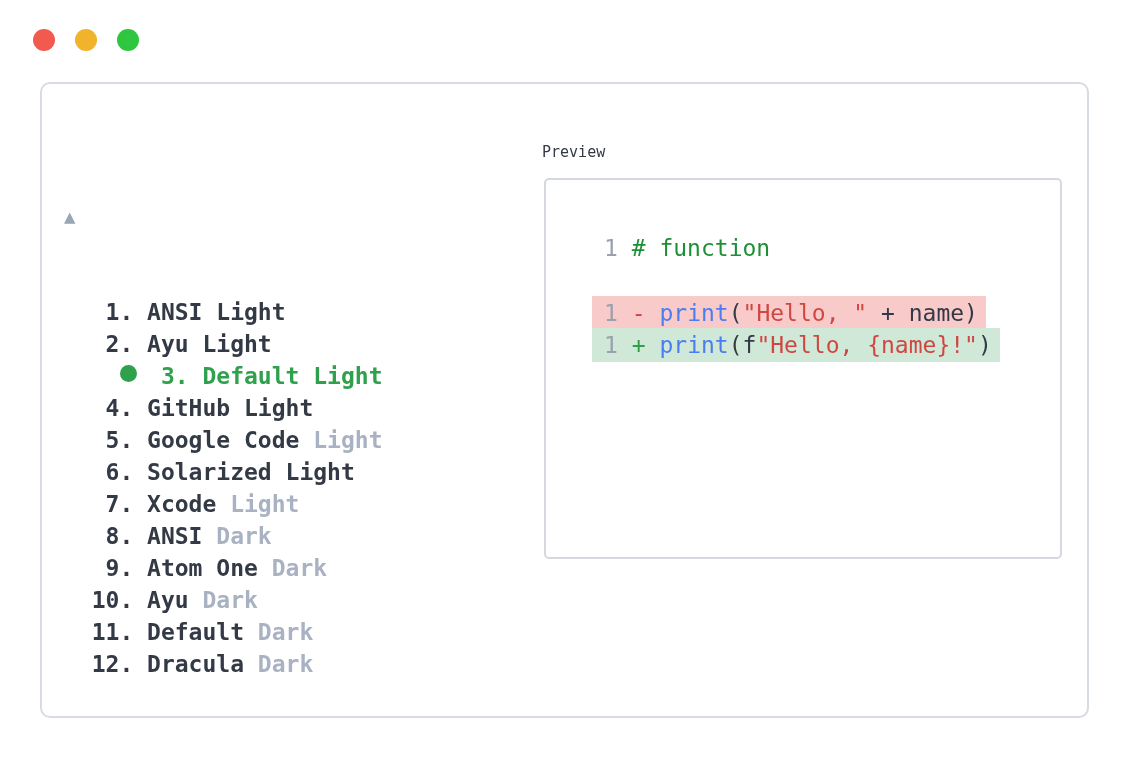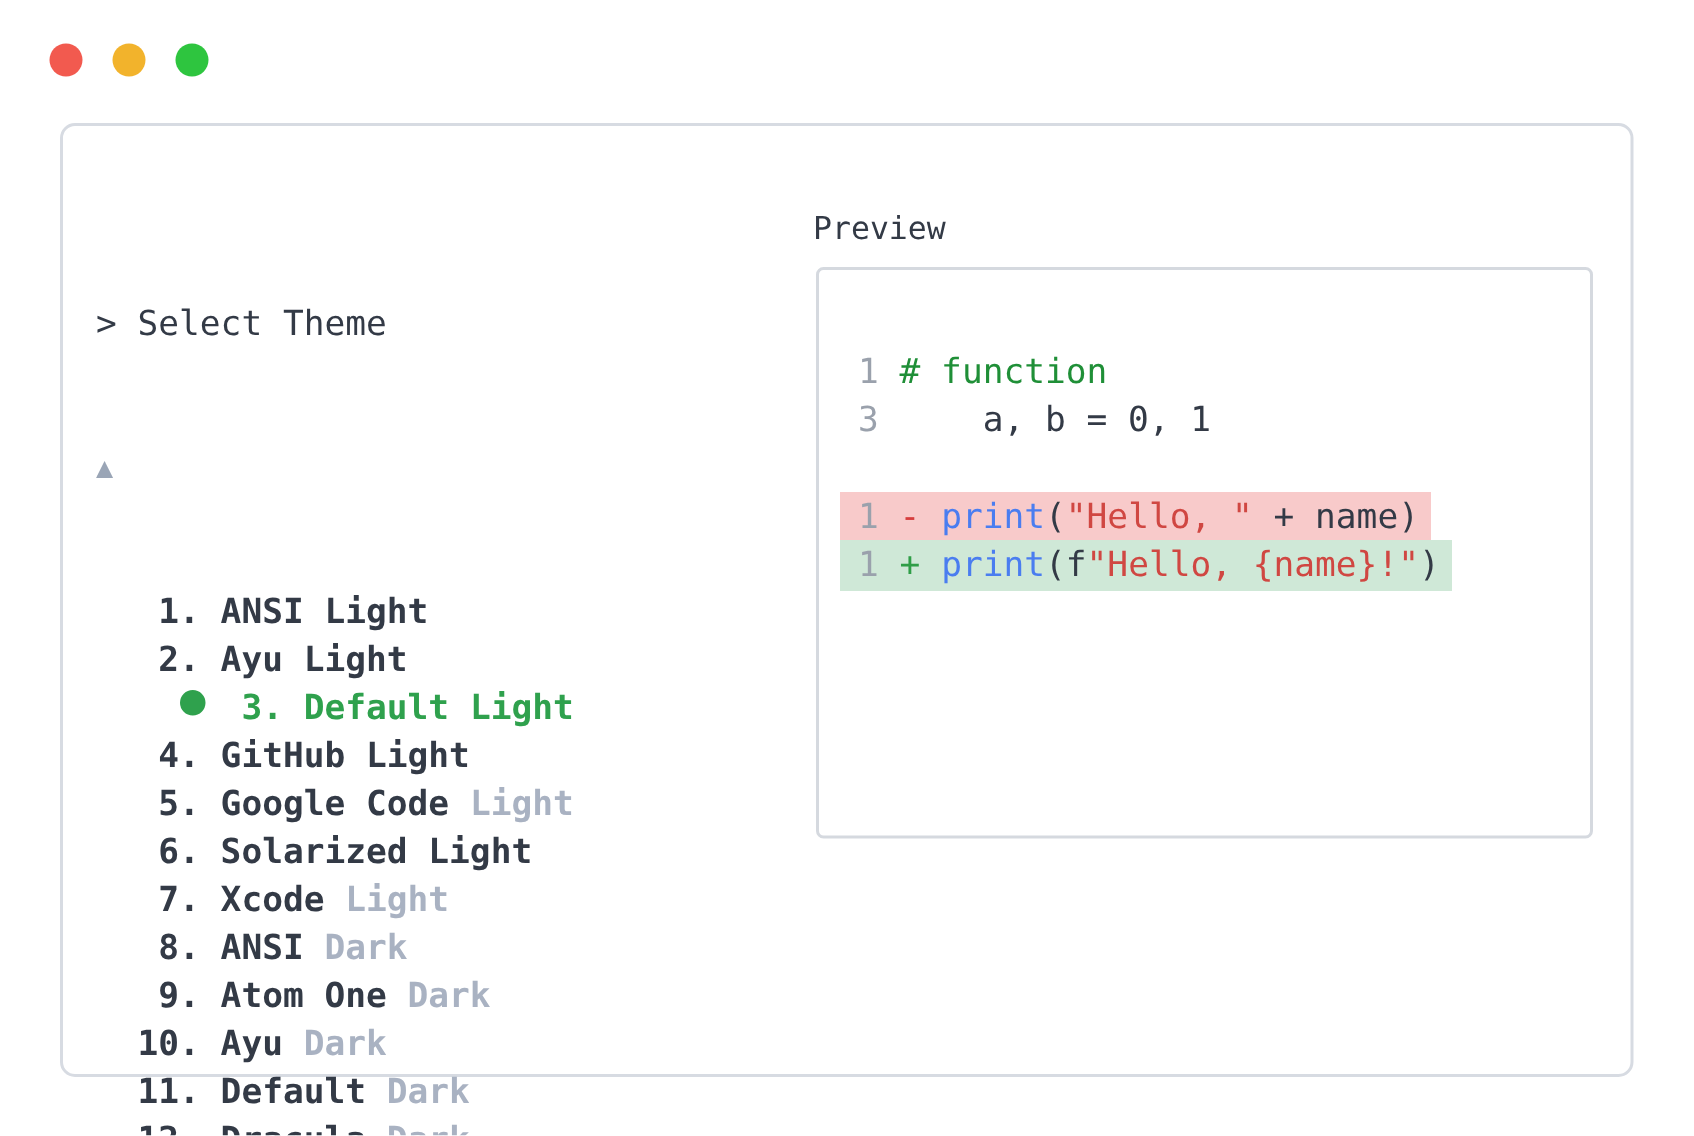--- a/index.html
+++ b/index.html
@@ -17,25 +17,25 @@
   .row{height:32px;white-space:pre;}
   .scroll-up{color:var(--arrow-up-gray,#9aa5b6);font-size:19px;}
   
   .theme-item{height:32px;white-space:pre;color:var(--primary-text,#333a46);font-weight:bold;}
   .theme-item .bullet{display:inline-block;width:2ch;position:relative;}
   .theme-item .dot{position:absolute;left:1px;top:-19px;width:17px;height:17px;border-radius:50%;
                    background:var(--selected-green,#2fa14d);}
   .theme-item.selected{color:var(--selected-green,#2fa14d);text-align:right;}
   .theme-item .muted{color:var(--muted-text,#a9b2c2);}
   
-  .preview-title{position:absolute;left:500px;top:52px;height:32px;line-height:32px;font-size:21px;
+  .preview-title{position:absolute;left:500px;top:52px;height:32px;line-height:32px;font-size:15px;
                  color:var(--primary-text,#333a46);white-space:pre;}
   .preview-box{position:absolute;left:502px;top:94px;width:518px;height:381px;box-sizing:border-box;
                border:2px solid #d5d9df;border-radius:5px;background:#ffffff;overflow:hidden;}
-  .code{padding:52px 0 0 26px;font-size:23px;line-height:32px;color:var(--primary-text,#333a46);}
+  .code{padding:52px 0 0 26px;font-size:23px;line-height:32px;color:var(--primary-text,#333a46);margin-left:32px;}
   .cline{height:32px;line-height:32px;white-space:pre;}
   .ln{color:var(--line-number-gray,#9aa1ac);}
   .tok-comment{color:var(--comment-green,#1f8f37);}
   .tok-keyword{color:var(--keyword-blue,#4a7df0);}
   .tok-function{color:var(--function-red,#e0544e);}
   .tok-string{color:var(--string-red,#d04742);}
   .sign-minus{color:var(--diff-minus-red,#d63d3d);}
   .sign-plus{color:var(--diff-plus-green,#2f9e47);}
   .hl{display:inline-block;margin-left:-12px;padding:1px 8px 1px 12px;}
   .hl.removed{background:var(--diff-removed-bg,#f8caca);}
@@ -48,34 +48,32 @@
 
   <div class="traffic-lights" id="traffic-lights">
       <button class="tl" style="background: rgb(242, 90, 79);"></button>
       <button class="tl" style="background: rgb(242, 179, 44);"></button>
       <button class="tl" style="background: rgb(46, 197, 63);"></button>
     </div>
 
   <div class="window">
 
     <div class="left-pane">
-      <div class="row">&gt; Select Theme</div>
       <div class="row scroll-up"><span>▲</span></div>
       <div id="theme-list"><div class="theme-item"><span class="bullet"></span><span class="num"> 1. </span><span class="label">ANSI Light</span></div><div class="theme-item"><span class="bullet"></span><span class="num"> 2. </span><span class="label">Ayu Light</span></div><div class="theme-item selected"><span class="bullet"><span class="dot"></span></span><span class="num"> 3. </span><span class="label">Default Light</span></div><div class="theme-item"><span class="bullet"></span><span class="num"> 4. </span><span class="label">GitHub Light</span></div><div class="theme-item"><span class="bullet"></span><span class="num"> 5. </span><span class="label">Google Code</span><span class="muted"> Light</span></div><div class="theme-item"><span class="bullet"></span><span class="num"> 6. </span><span class="label">Solarized Light</span></div><div class="theme-item"><span class="bullet"></span><span class="num"> 7. </span><span class="label">Xcode</span><span class="muted"> Light</span></div><div class="theme-item"><span class="bullet"></span><span class="num"> 8. </span><span class="label">ANSI</span><span class="muted"> Dark</span></div><div class="theme-item"><span class="bullet"></span><span class="num"> 9. </span><span class="label">Atom One</span><span class="muted"> Dark</span></div><div class="theme-item"><span class="bullet"></span><span class="num">10. </span><span class="label">Ayu</span><span class="muted"> Dark</span></div><div class="theme-item"><span class="bullet"></span><span class="num">11. </span><span class="label">Default</span><span class="muted"> Dark</span></div><div class="theme-item"><span class="bullet"></span><span class="num">12. </span><span class="label">Dracula</span><span class="muted"> Dark</span></div></div>
       
       
       
     </div>
 
     <div class="preview-title">Preview</div>
 
     <div class="preview-box">
       <div class="code" id="code">
           <div class="cline"><span class="ln">1</span> <span class="tok-comment"># function</span></div>
-          <div class="cline"><span class="ln">3</span> <span>    a, b = 0, 1</span></div>
           <div class="cline"></div>
           <div class="cline"><span class="hl removed"><span class="ln">1</span> <span class="sign-minus">-</span> <span class="tok-keyword">print</span><span>(</span><span class="tok-string">"Hello, "</span><span> + name)</span></span></div>
           <div class="cline"><span class="hl added"><span class="ln">1</span> <span class="sign-plus">+</span> <span class="tok-keyword">print</span><span>(f</span><span class="tok-string">"Hello, {name}!"</span><span>)</span></span></div>
         </div>
     </div>
 
   </div>
 </div>
 
 </body></html>

